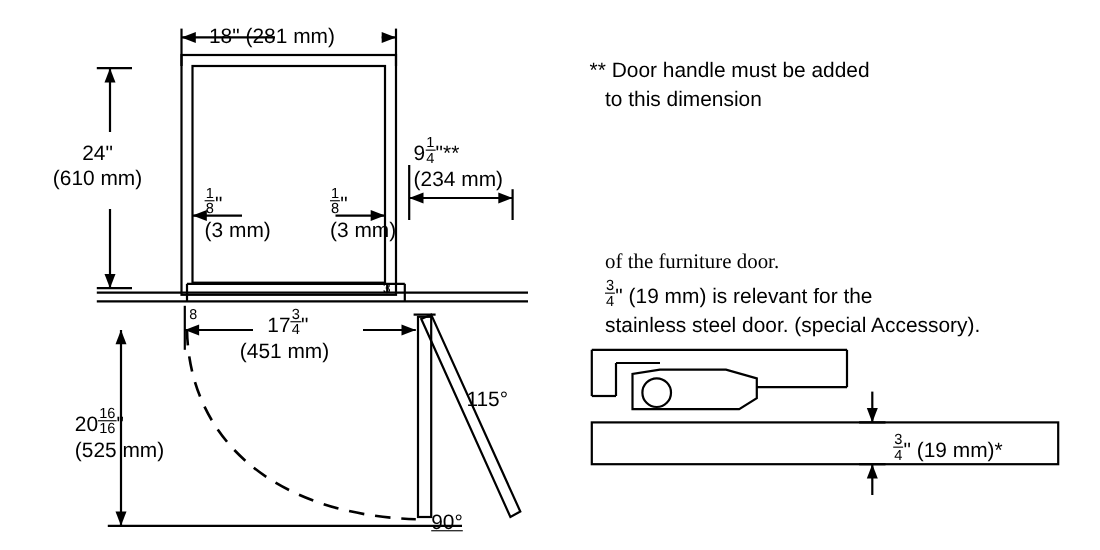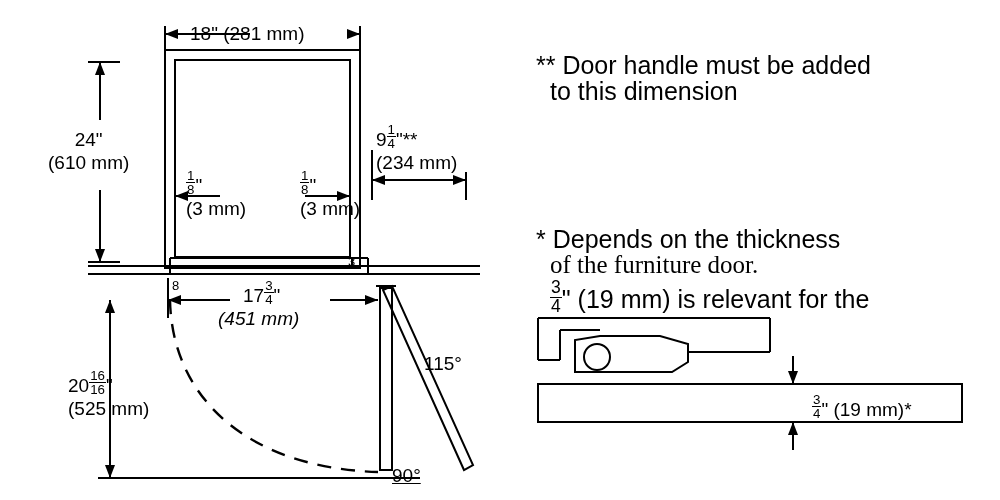--- a/index.html
+++ b/index.html
@@ -19,21 +19,21 @@
   .lbl {
     position: absolute;
     font-size: 19px;
     line-height: 23px;
     color: #000;
     white-space: nowrap;
   }
   .lbl.center { text-align: center; }
   .note {
     position: absolute;
-    font-size: 25px;
+    font-size: 19px;
     line-height: 26px;
     color: #000;
     white-space: nowrap;
   }
   .small { font-size: 13px; }
   .frac {
     display: inline-block;
     vertical-align: -0.12em;
     font-size: 0.70em;
     line-height: 1.0;
@@ -160,41 +160,41 @@
   <div class="lbl" style="left:300px; top:168px;">
     <div><span class="frac"><span class="num">1</span><span class="den">8</span></span><span>"</span></div>
     <div>(3 mm)</div>
   </div>
 
   <div class="lbl small" style="left:348px; top:250px;">3</div>
   <div class="lbl small" style="left:172px; top:274px;">8</div>
 
   <div class="lbl center" style="left:224px; top:278px;">
     <div><span>17</span><span class="frac"><span class="num">3</span><span class="den">4</span></span><span>"</span></div>
-    <div style="margin-left:-6px;font-style:italic;">(451 mm)</div>
+    <div style="margin-left:-6px;">(451 mm)</div>
   </div>
 
   <div class="lbl" style="left:44px; top:368px;margin-left:24px;">
     <div><span>20</span><span class="frac"><span class="num">16</span><span class="den">16</span></span><span>"</span></div>
     <div>(525 mm)</div>
   </div>
 
   <div class="lbl" style="left:424px; top:352px;">115°</div>
 
   <div class="lbl" style="left:392px; top:464px;text-decoration:underline;">90°</div>
 
   <div class="note" style="left:536px; top:52px;">
     <div>** Door handle must be added</div>
     <div style="padding-left:14px;">to this dimension</div>
   </div>
 
   <div class="note" style="left:536px; top:226px;">
-    <div>* Depends on the thickness</div>
     <div style="padding-left:14px;font-family:Liberation Serif, serif;">of the furniture door.</div>
     <div style="padding-left:14px;"><span class="frac"><span class="num">3</span><span class="den">4</span></span><span>" (19 mm) is relevant for the</span></div>
+    <div style="padding-left:14px;">stainless steel door. (special Accessory).</div>
   </div>
 
   <div class="lbl" style="left:812px; top:392px;">
     <span class="frac"><span class="num">3</span><span class="den">4</span></span><span>" (19 mm)*</span>
   </div>
 
   <span class="sr">Built-in refrigerator door cut-out and swing dimensions</span>
 </div>
 
 </body></html>

